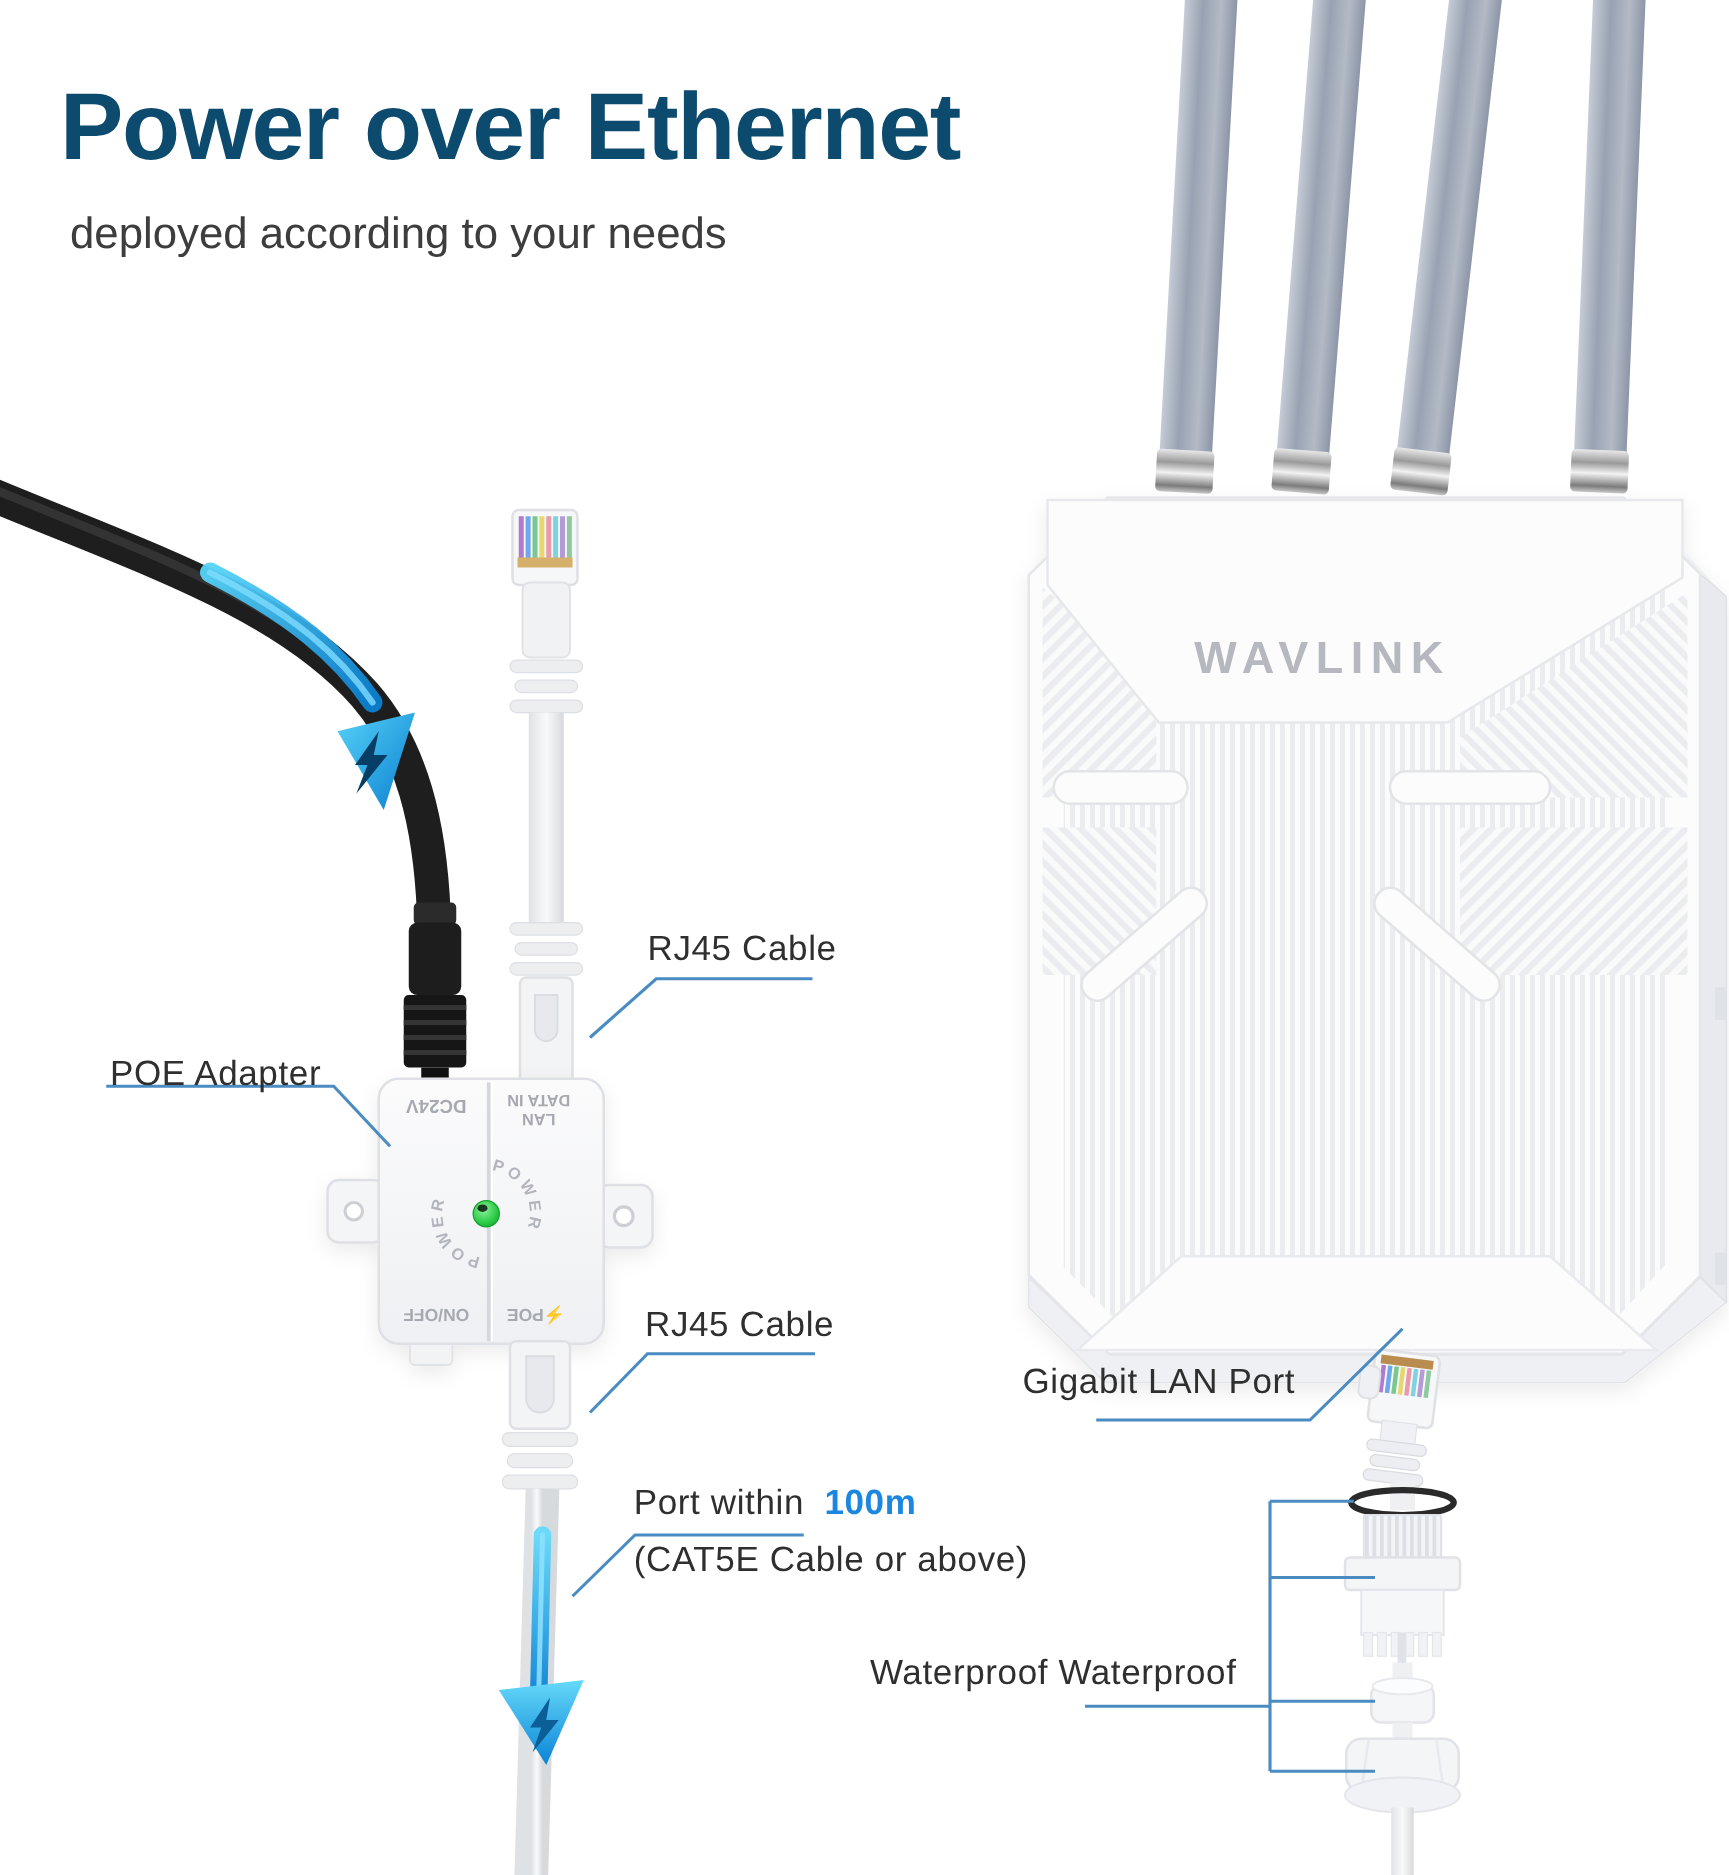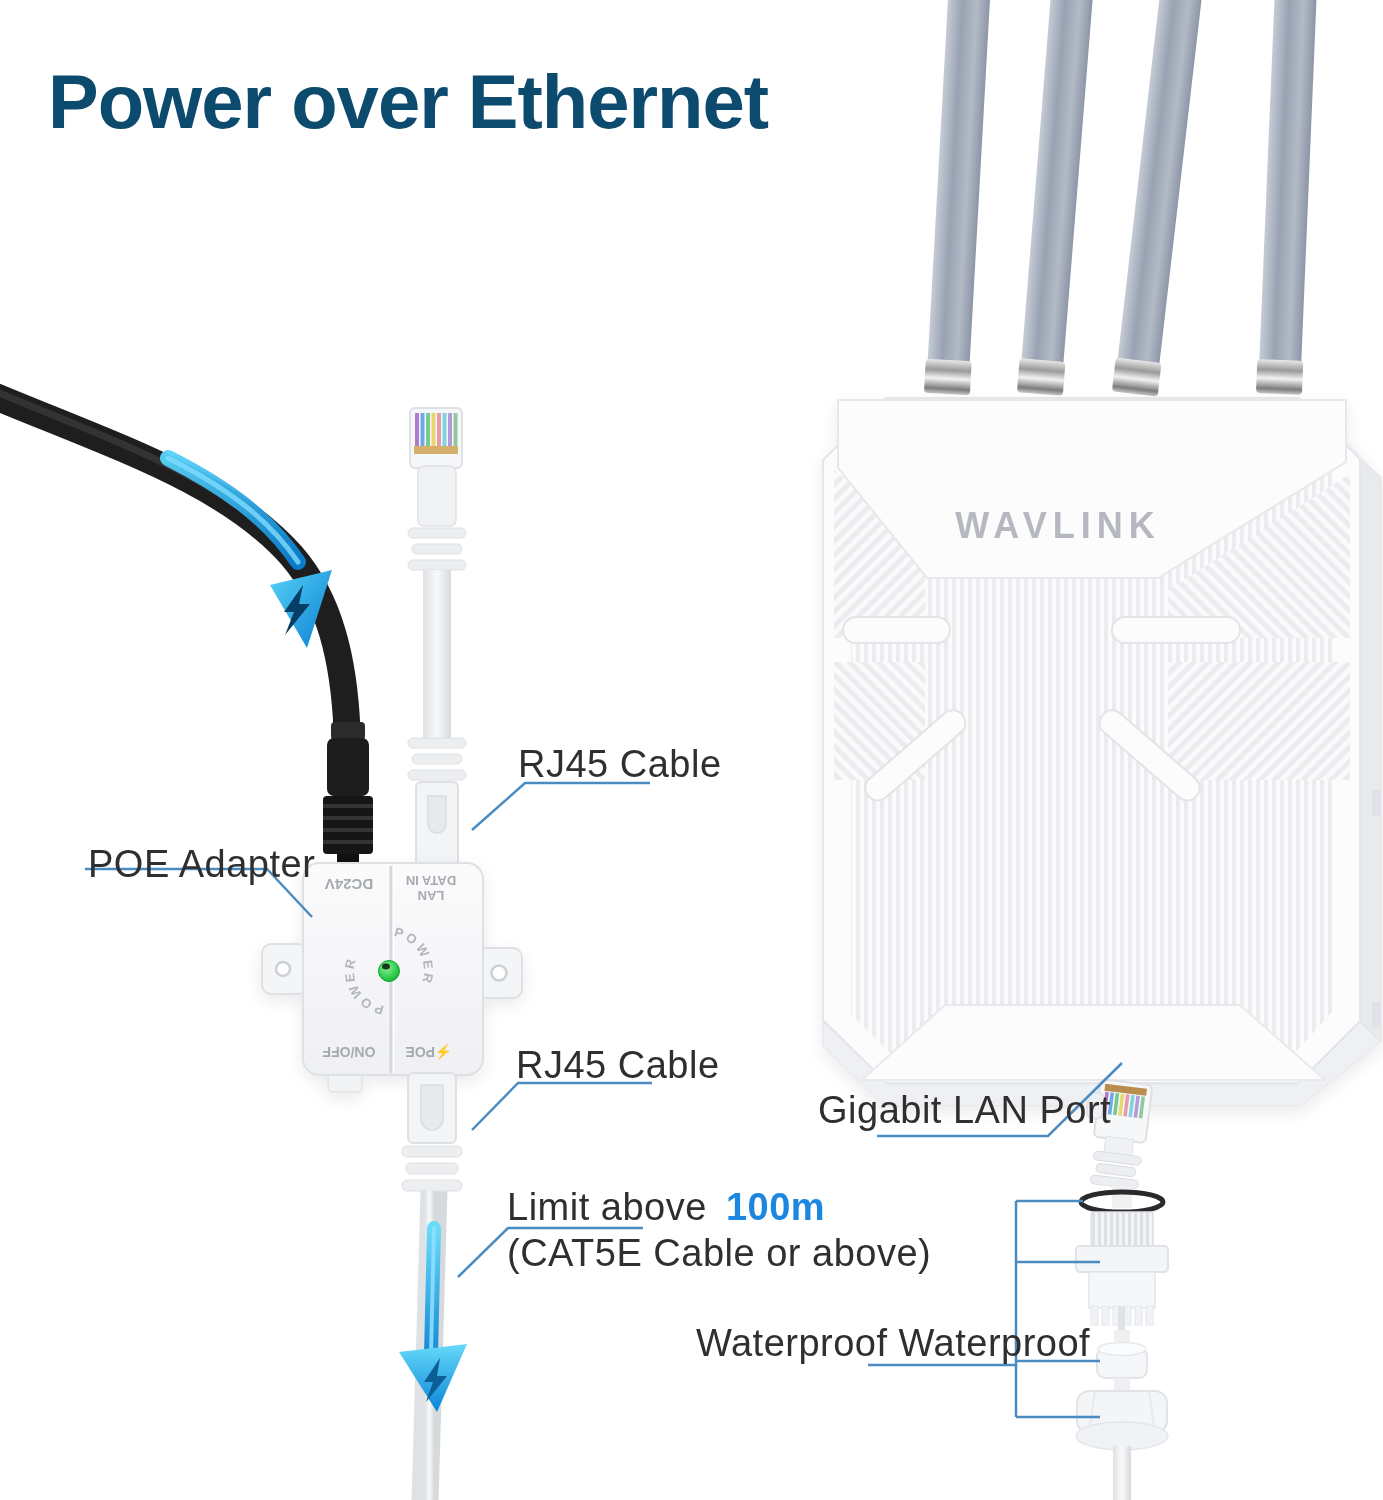--- a/index.html
+++ b/index.html
@@ -1,19 +1,19 @@
 <!DOCTYPE html>
 <html><head>
 <meta charset="utf-8">
 <style>
   html,body{margin:0;padding:0;background:#ffffff;}
   body{width:1383px;height:1500px;position:relative;overflow:hidden;
        font-family:"Liberation Sans", sans-serif;}
   #art{position:absolute;left:0;top:0;z-index:1;}
-  .lbl{position:absolute;z-index:3;color:#2f2f2f;font-size:38px;letter-spacing:0.5px;white-space:nowrap;}
+  .lbl{position:absolute;z-index:3;color:#2f2f2f;font-size:28px;letter-spacing:0.5px;white-space:nowrap;}
   #title{position:absolute;left:48px;top:58px;z-index:3;font-size:76px;font-weight:700;
          letter-spacing:-1px;color:#0c4a6e;white-space:nowrap;}
   #subtitle{position:absolute;left:56px;top:162px;z-index:3;font-size:35px;color:#3d3d3d;
             line-height:1.45;white-space:nowrap;}
   .adLbl{position:absolute;z-index:4;transform:rotate(180deg);color:#a6aab0;font-weight:600;
          text-align:center;white-space:nowrap;}
   #lbl-dc24v{left:312px;top:876px;width:74px;font-size:15px;}
   #lbl-lan{left:398px;top:872px;width:66px;font-size:13px;line-height:1.15;}
   #lbl-onoff{left:314px;top:1044px;width:70px;font-size:14px;}
   #lbl-poe{left:398px;top:1044px;width:62px;font-size:14px;}
@@ -261,27 +261,28 @@
     <polyline points="1016,1201 1016,1417"></polyline>
     <polyline points="1016,1201 1083,1201"></polyline>
     <polyline points="1016,1262 1100,1262"></polyline>
     <polyline points="1016,1361 1100,1361"></polyline>
     <polyline points="1016,1417 1100,1417"></polyline>
   </g>
 </svg>
 
 <div id="title">Power over Ethernet</div>
 <div id="subtitle">
+  <span style="display:block;">deployed according to your needs</span>
 </div>
 
 <div class="lbl" style="left:518px;top:743px;">RJ45 Cable</div>
 <div class="lbl" style="left:88px;top:830px;margin-top:13px;">POE Adapter</div>
 <div class="lbl" style="left:516px;top:1044px;">RJ45 Cable</div>
 <div class="lbl" style="left:507px;top:1186px;">
-  <span>Limit above</span>
+  <span>Port within</span>
   <span class="blue" style="margin-left:8px;">100m</span>
 </div>
 <div class="lbl" style="left:507px;top:1232px;">(CAT5E Cable or above)</div>
 <div class="lbl" style="left:818px;top:1089px;text-align:center;">Gigabit LAN Port</div>
 <div class="lbl" style="left:696px;top:1322px;">Waterproof Waterproof</div>
 
 <div class="adLbl" id="lbl-dc24v">DC24V</div>
 <div class="adLbl" id="lbl-lan">
   <span class="lanline">LAN</span>
   <span class="lanline">DATA IN</span>

